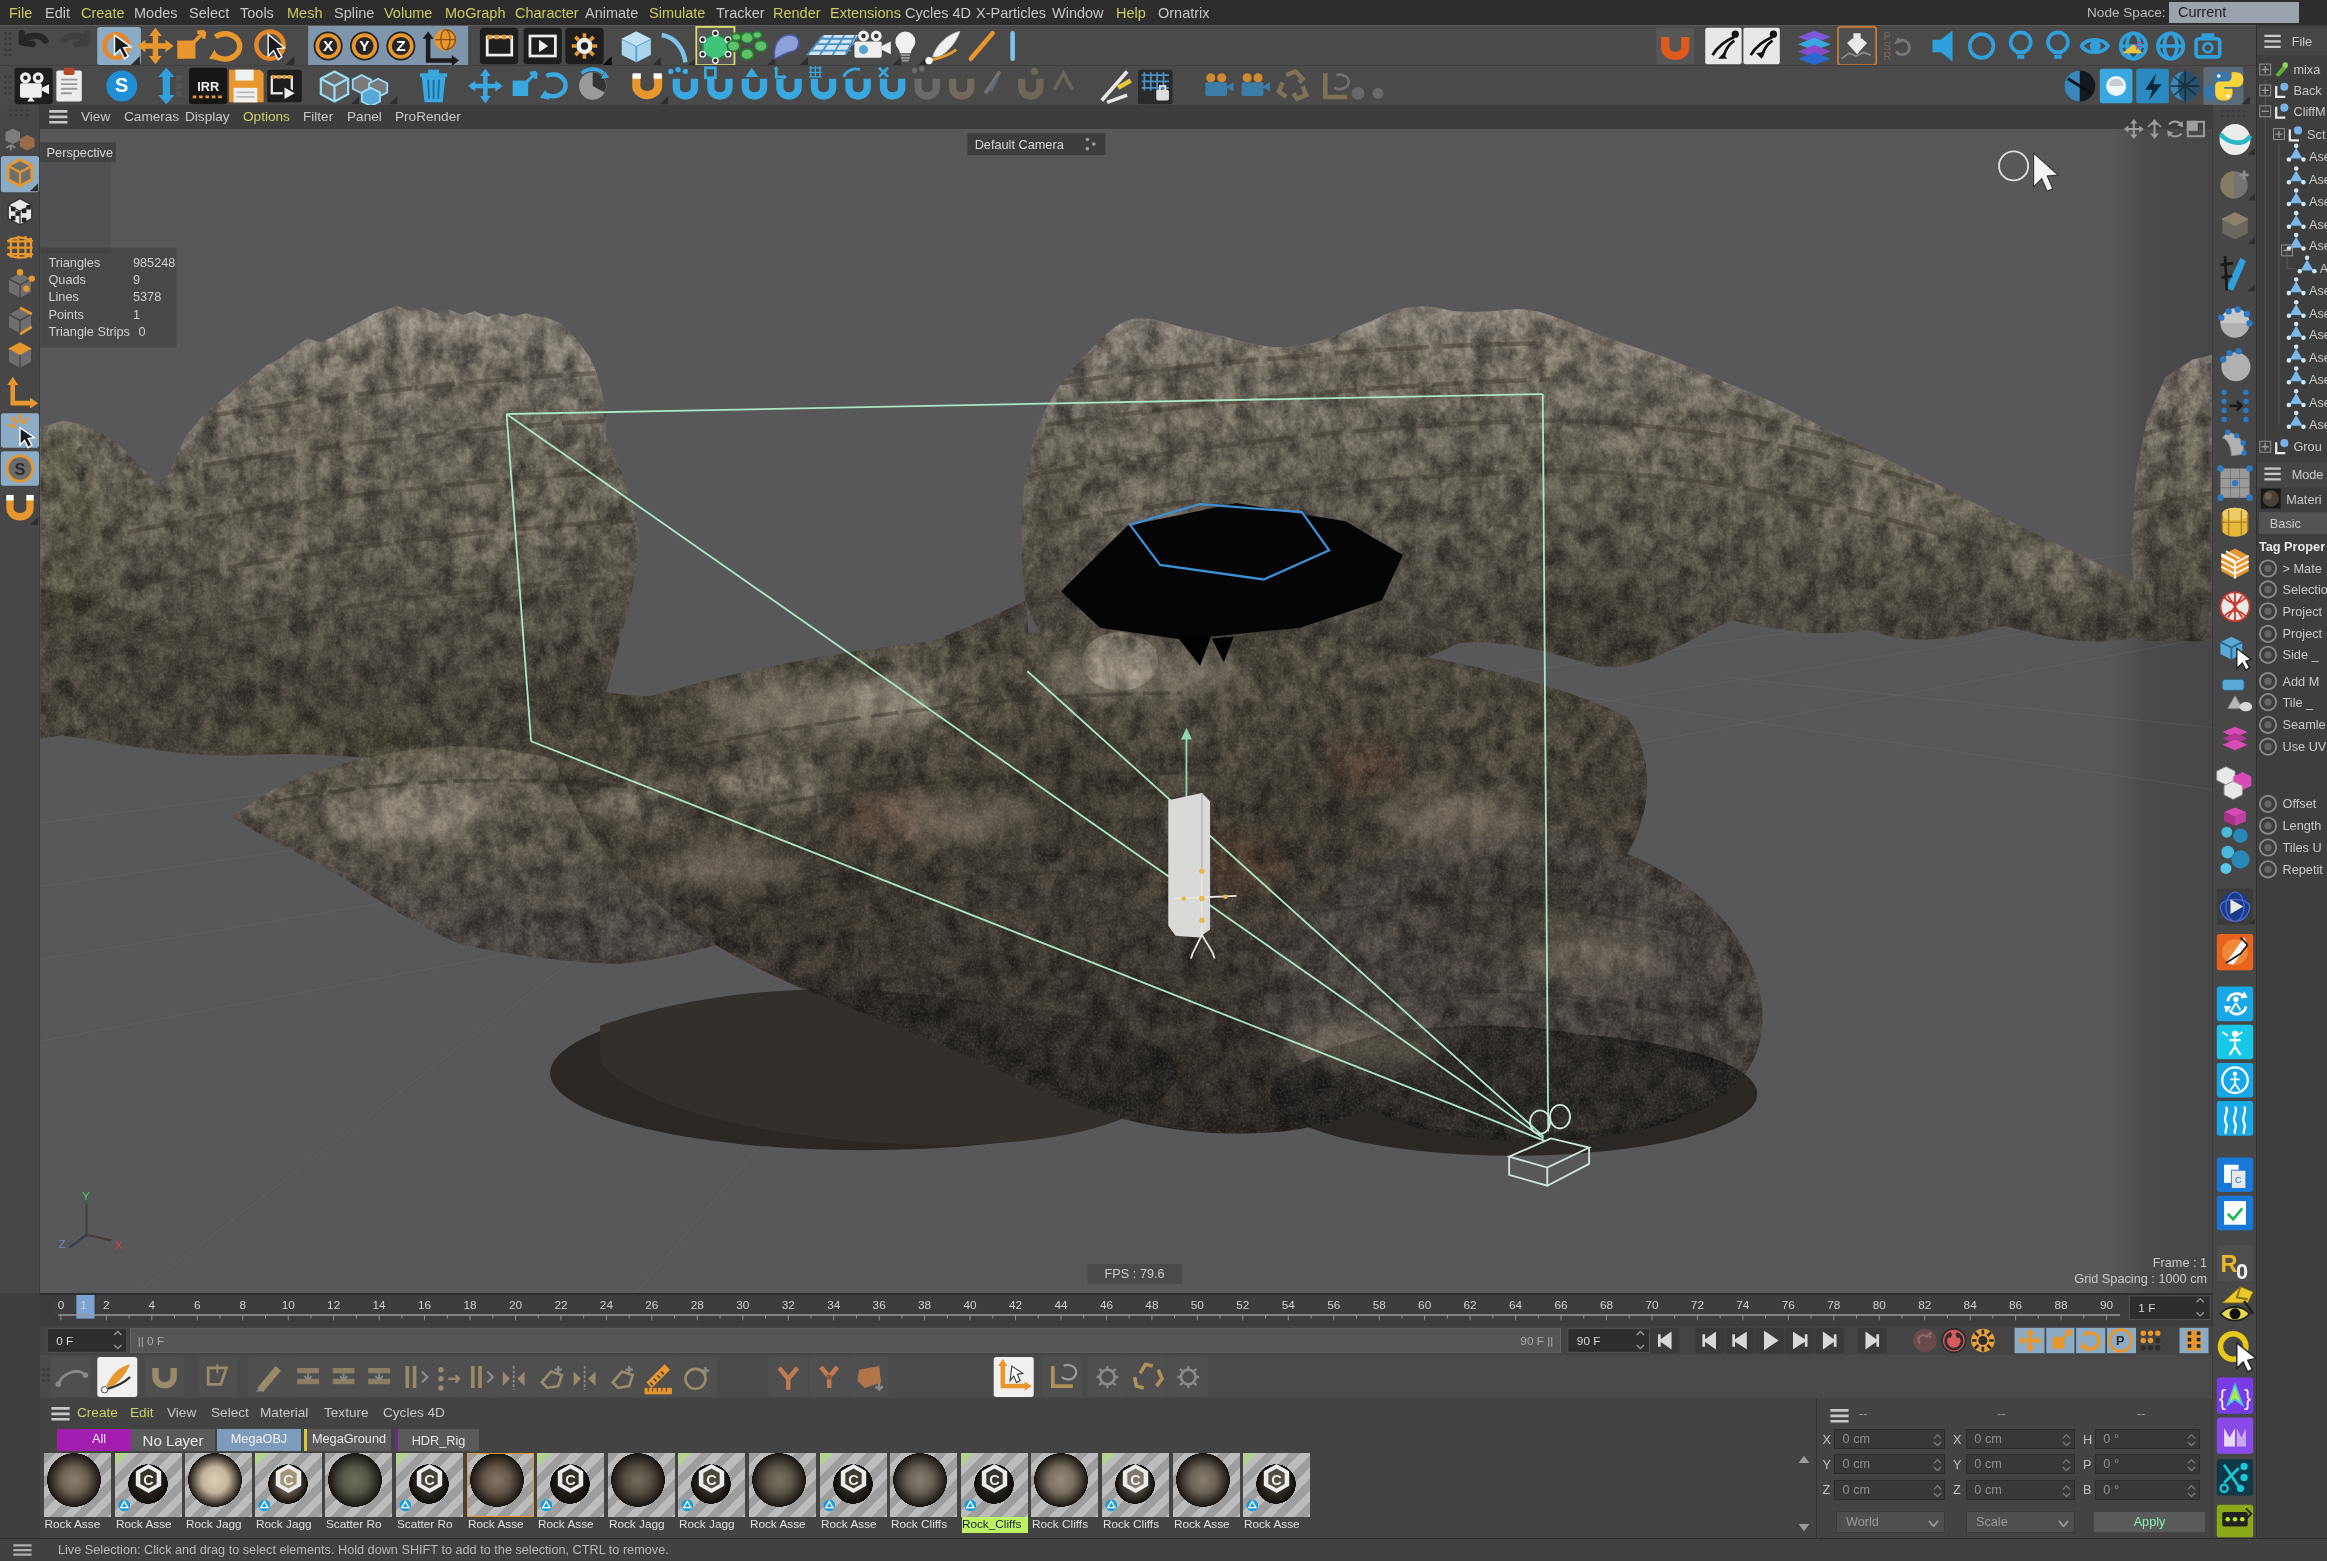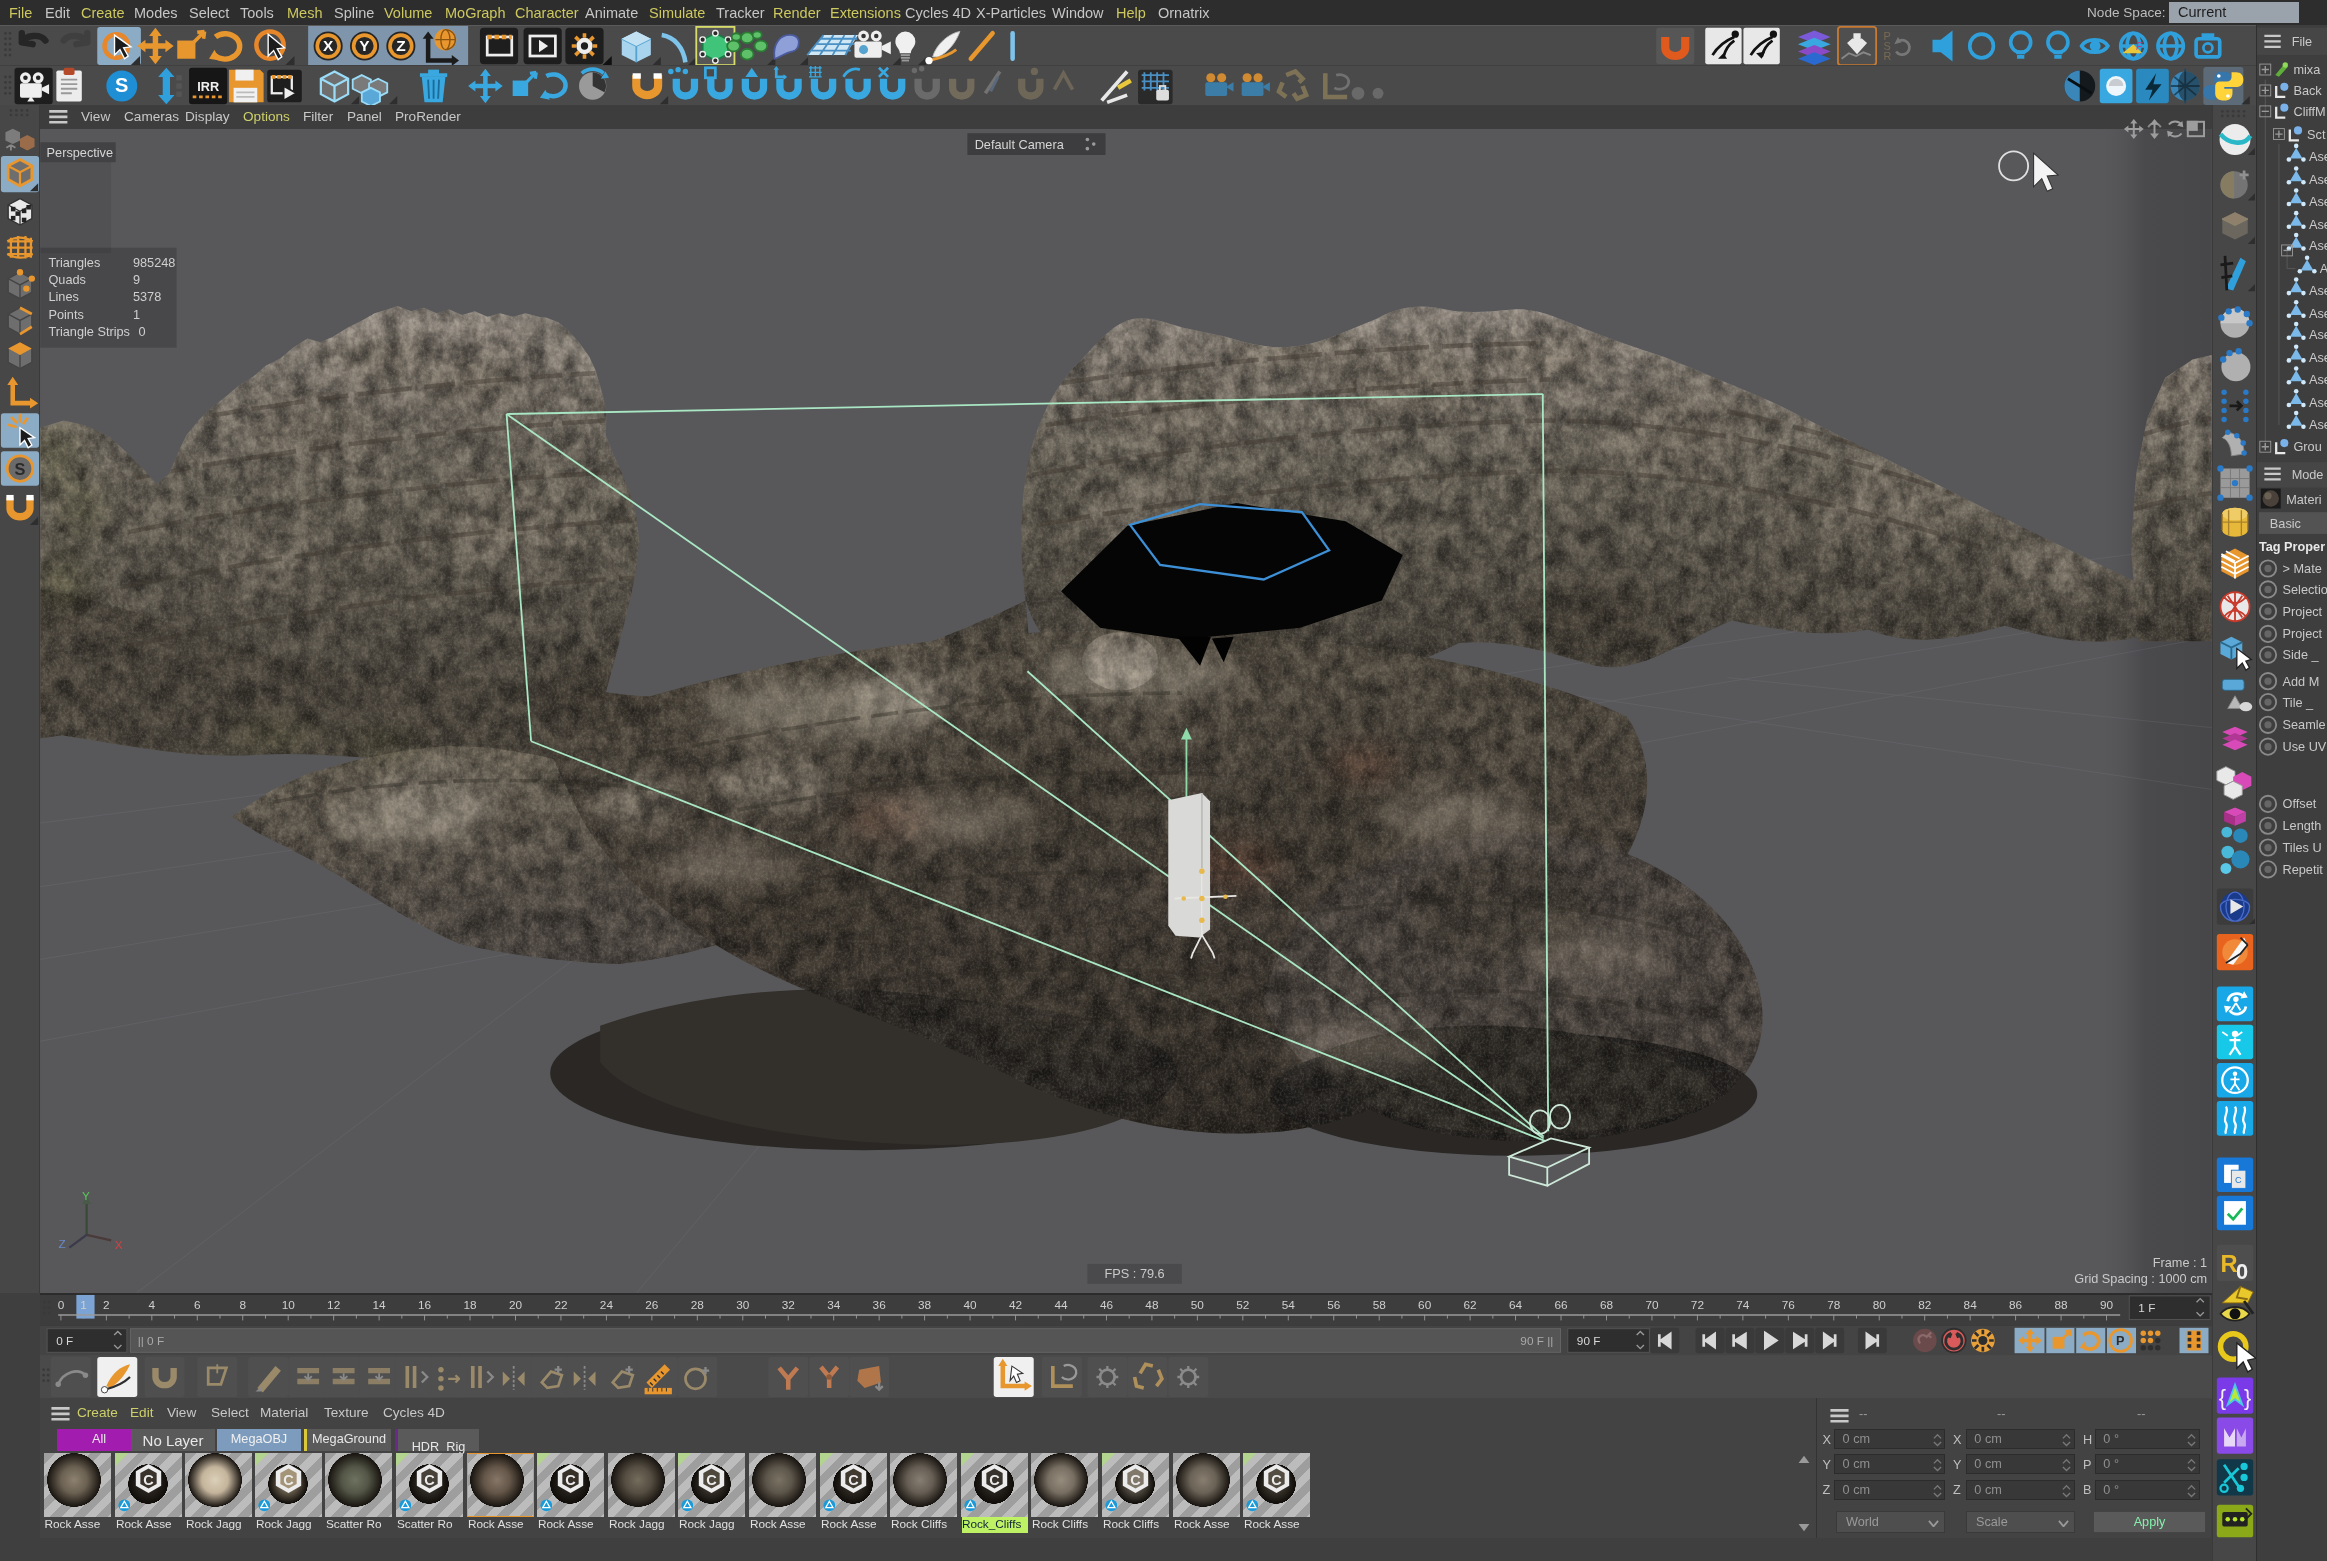--- a/index.html
+++ b/index.html
@@ -1583,21 +1583,21 @@
   <div style="position:absolute;top:7.3px;left:90px;font-size:13.6px;color:#cdd06a">Edit</div>
   <div style="position:absolute;top:7.3px;left:127px;font-size:13.6px;color:#c8c8c8">View</div>
   <div style="position:absolute;top:7.3px;left:171px;font-size:13.6px;color:#c8c8c8">Select</div>
   <div style="position:absolute;top:7.3px;left:220px;font-size:13.6px;color:#c8c8c8">Material</div>
   <div style="position:absolute;top:7.3px;left:284px;font-size:13.6px;color:#c8c8c8">Texture</div>
   <div style="position:absolute;top:7.3px;left:343px;font-size:13.6px;color:#c8c8c8">Cycles 4D</div>
   <div style="position:absolute;top:31px;left:17px;width:84px;height:22px;background:#a21caf;color:#e8e8e8;font-size:12.7px;text-align:center;padding-top:2.7px">All</div>
   <div style="position:absolute;top:31px;left:91px;width:84px;height:22px;background:#5a5a5a;color:#e8e8e8;font-size:15px;text-align:center;padding-top:2.7px">No Layer</div>
   <div style="position:absolute;top:31px;left:177px;width:84px;height:22px;background:#7d9cbd;color:#f0f0f0;font-size:12.7px;text-align:center;padding-top:2.7px">MegaOBJ</div>
   <div style="position:absolute;top:31px;left:264px;width:87px;height:22px;background:#5a5a5a;color:#e8e8e8;font-size:12.7px;text-align:center;padding-top:2.7px;border-left:3.6px solid #d8c83a">MegaGround</div>
-  <div style="position:absolute;top:31px;left:355px;width:84px;height:22px;background:#5a5a5a;color:#e8e8e8;font-size:12.7px;text-align:center;padding-top:11px;border-left:3.6px solid #6a2a8a">HDR_Rig</div>
+  <div style="position:absolute;top:31px;left:355px;width:84px;height:22px;background:#5a5a5a;color:#e8e8e8;font-size:12.7px;text-align:center;padding-top:5px;border-left:3.6px solid #6a2a8a">HDR_Rig</div>
   <div style="position:absolute;left:3.6px;top:55px;width:67px;height:80px;">
         <div style="position:absolute;left:0;top:0;width:67px;height:64px;background:radial-gradient(circle 29px at 30px 27px, #8d8270 0%, #6b6152 45%, #181410 92%, rgba(0,0,0,0) 93%), repeating-linear-gradient(135deg,#9e9e9e 0 8.2px,#bcbcbc 8.2px 16.4px);"></div>
         <div style="position:absolute;left:0.9px;top:64px;width:66px;height:16.4px;font-size:11.8px;color:#e0e0e0;white-space:nowrap;overflow:hidden;">Rock Asse</div>
       </div>
       <div style="position:absolute;left:75px;top:55px;width:67px;height:80px;">
         <div style="position:absolute;left:0;top:0;width:67px;height:64px;background:radial-gradient(circle 28px at 33px 31px, #3a332b 0%, #100d0a 70%, rgba(0,0,0,0) 71%), repeating-linear-gradient(135deg,#9e9e9e 0 8.2px,#bcbcbc 8.2px 16.4px);">
           <svg width="29" height="31" viewBox="0 0 32 34" style="position:absolute;left:19px;top:10px">
             <path d="M16 1 L30 9 30 25 16 33 2 25 2 9 Z" fill="#ececec"></path>
             <path d="M16 6 L25 11 25 23 16 28 7 23 7 11 Z" fill="#3a332b"></path>
             <text x="16" y="24" font-size="16" font-weight="bold" fill="#ececec" text-anchor="middle" font-family="Liberation Sans">C</text>
@@ -1833,14 +1833,22 @@
   <div style="position:absolute;left:19px;top:113px;width:109px;height:22px;background:#4e4e4e;border:0.9px solid #3a3a3a;color:#9a9a9a;font-size:12.7px;padding:2.7px 0 0 9px">World
     <svg width="11" height="7.3" viewBox="0 0 12 8" style="position:absolute;right:5.5px;top:8.2px">
           <path d="M1 1 L6 7 L11 1" stroke="#999" stroke-width="2" fill="none"></path>
         </svg></div>
   <div style="position:absolute;left:149px;top:113px;width:109px;height:22px;background:#4e4e4e;border:0.9px solid #3a3a3a;color:#9a9a9a;font-size:12.7px;padding:2.7px 0 0 9px">Scale
     <svg width="11" height="7.3" viewBox="0 0 12 8" style="position:absolute;right:5.5px;top:8.2px">
           <path d="M1 1 L6 7 L11 1" stroke="#999" stroke-width="2" fill="none"></path>
         </svg></div>
   <div style="position:absolute;left:276px;top:113px;width:113px;height:22px;background:#5a5a5a;border:0.9px solid #444;color:#86efac;font-size:12.7px;text-align:center;padding-top:2.7px">Apply</div>
   </div>
+  <div id="statusbar">
+  <svg width="33" height="23" viewBox="0 0 36 25" style="position:absolute;left:5.5px;top:0">
+        <g stroke="#b0b0b0" stroke-width="2.5">
+          <path d="M8 7 l20 0 M8 12 l20 0 M8 17 l20 0"></path>
+        </g>
+      </svg>
+  <div style="position:absolute;left:58px;top:3.6px">Live Selection: Click and drag to select elements. Hold down SHIFT to add to the selection, CTRL to remove.</div>
+  </div>
 </div>
 
 
 </body></html>

